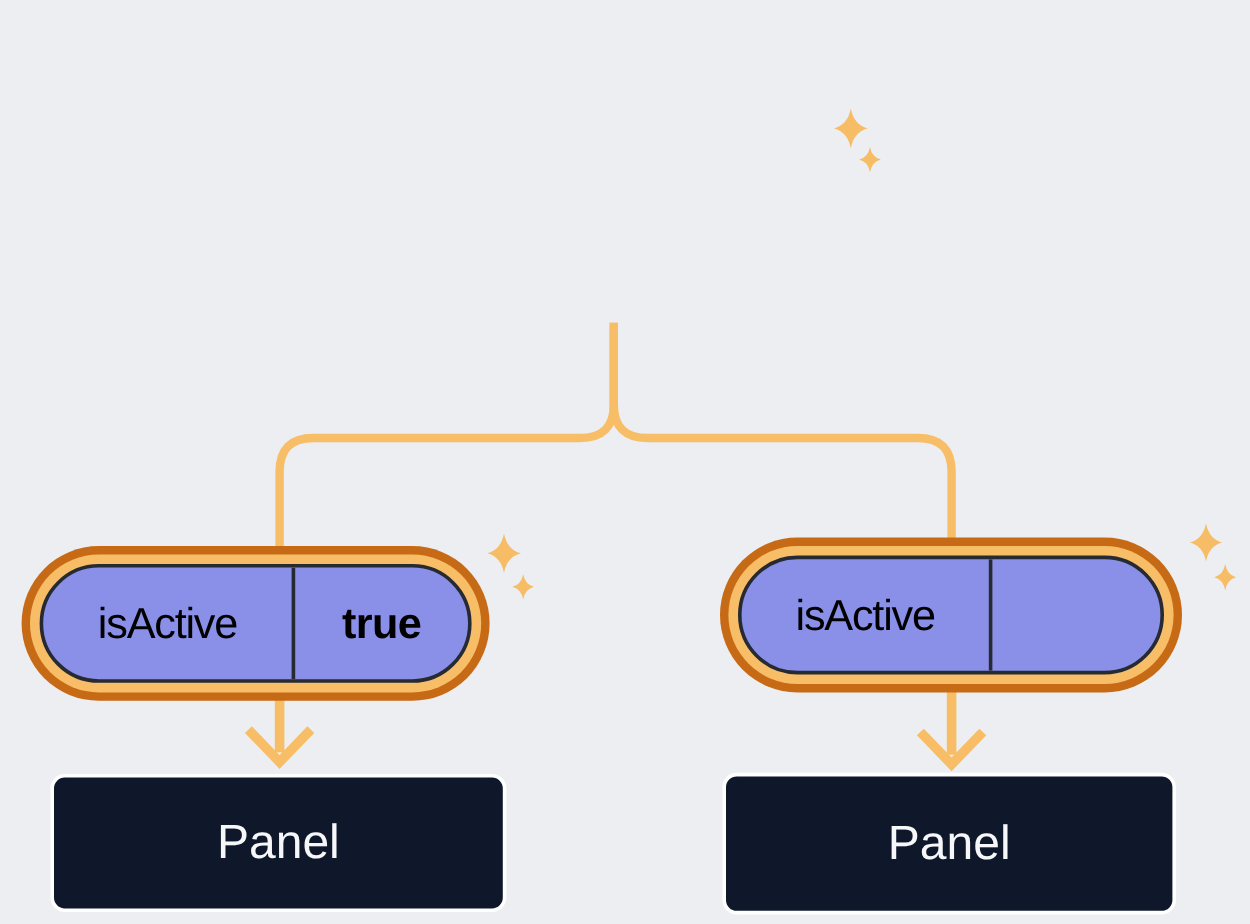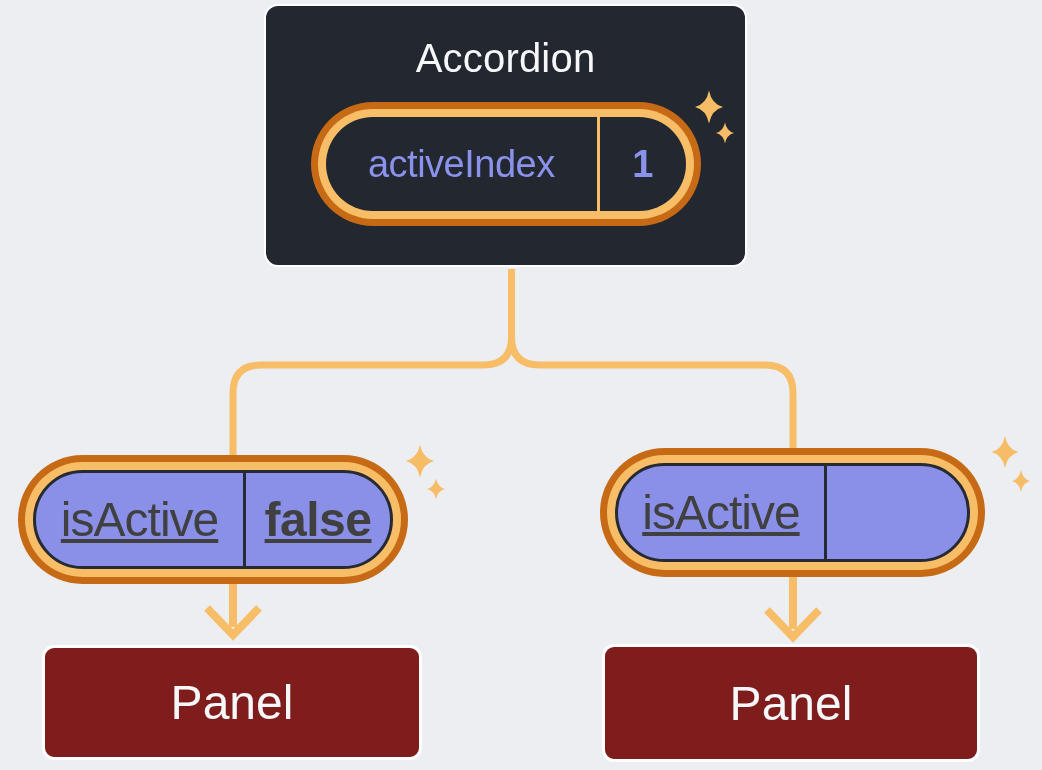--- a/index.html
+++ b/index.html
@@ -25,25 +25,25 @@
     border-radius: 14px;
   }
   .node-title {
     margin-top: 29px;
     text-align: center;
     font-size: 40px; line-height: 46px; font-weight: 500;
     color: #F6F7F9; letter-spacing: 0.2px;
   }
 
   .panel-node {
-    background: #7f1d1d;
+    background: #0f172a;
     border: 3px solid #FFFFFF;
     border-radius: 12px;
     display: flex; align-items: center; justify-content: center;
-    font-size: 48px; font-weight: 500; color: #F6F7F9;
+    font-size: 40px; font-weight: 500; color: #F6F7F9;
   }
   .panel-node.left  { left: 42px;  top: 645px; width: 380px; height: 115px; }
   .panel-node.right { left: 602px; top: 644px; width: 378px; height: 118px; }
 
   
   .ring-outer {
     background: #C76A15;
     border-radius: 999px;
     padding: 7px;
   }
@@ -73,21 +73,21 @@
   .state-pill .value-cell { font-weight: 700; }
 
   .v-divider { width: 3px; height: 100%; flex: 0 0 auto; }
   .v-divider.light { background: #F8BD67; width: 2.5px; }
   .v-divider.dark  { background: #262B33; }
 
   .prop-pill.left  { left: 18px;  top: 455px; width: 390px; height: 129px; }
   .prop-pill.right { left: 600px; top: 448px; width: 385px; height: 129px; }
   .prop-pill .name-cell  { width: 59%; }
   .prop-pill .value-cell { width: 41%; }
-  .prop-pill .cell { font-size: 48px; color: #404040; letter-spacing: -1px; text-decoration: underline; }
+  .prop-pill .cell { font-size: 36px; color: #000000; letter-spacing: -1px; }
   .prop-pill .value-cell { font-weight: 700; letter-spacing: -0.5px; }
 </style>
 </head>
 <body>
 
 <div class="stage">
 
   <svg class="layer connectors" viewBox="0 0 1042 770">
     <g fill="none" stroke="#F8BD67">
       <path d="M511.5,269 V337 Q511.5,365 483.5,365 H261 Q233,365 233,393 V458" stroke-width="7"></path>
@@ -97,39 +97,27 @@
         <path d="M233,580 V627" stroke-width="8"></path>
         <path d="M207,608 L233,635 L259,608" stroke-width="8" stroke-linejoin="miter"></path>
       </g>
       <g>
         <path d="M793,574 V629" stroke-width="8"></path>
         <path d="M767,610 L793,637 L819,610" stroke-width="8" stroke-linejoin="miter"></path>
       </g>
     </g>
   </svg>
 
-  <div class="node root-node">
-    <div class="node-title">Accordion</div>
-    <div class="ring-outer state-pill pill">
-      <div class="ring-inner">
-        <div class="pill-body dark">
-          <div class="cell name-cell">activeIndex</div>
-          <div class="v-divider light"></div>
-          <div class="cell value-cell">1</div>
-        </div>
-      </div>
-    </div>
-  </div>
 
   <div class="ring-outer pill-abs prop-pill left">
     <div class="ring-inner">
       <div class="pill-body purple">
         <div class="cell name-cell">isActive</div>
         <div class="v-divider dark"></div>
-        <div class="cell value-cell">false</div>
+        <div class="cell value-cell">true</div>
       </div>
     </div>
   </div>
 
   <div class="ring-outer pill-abs prop-pill right">
     <div class="ring-inner">
       <div class="pill-body purple">
         <div class="cell name-cell">isActive</div>
         <div class="v-divider dark"></div>
       </div>

